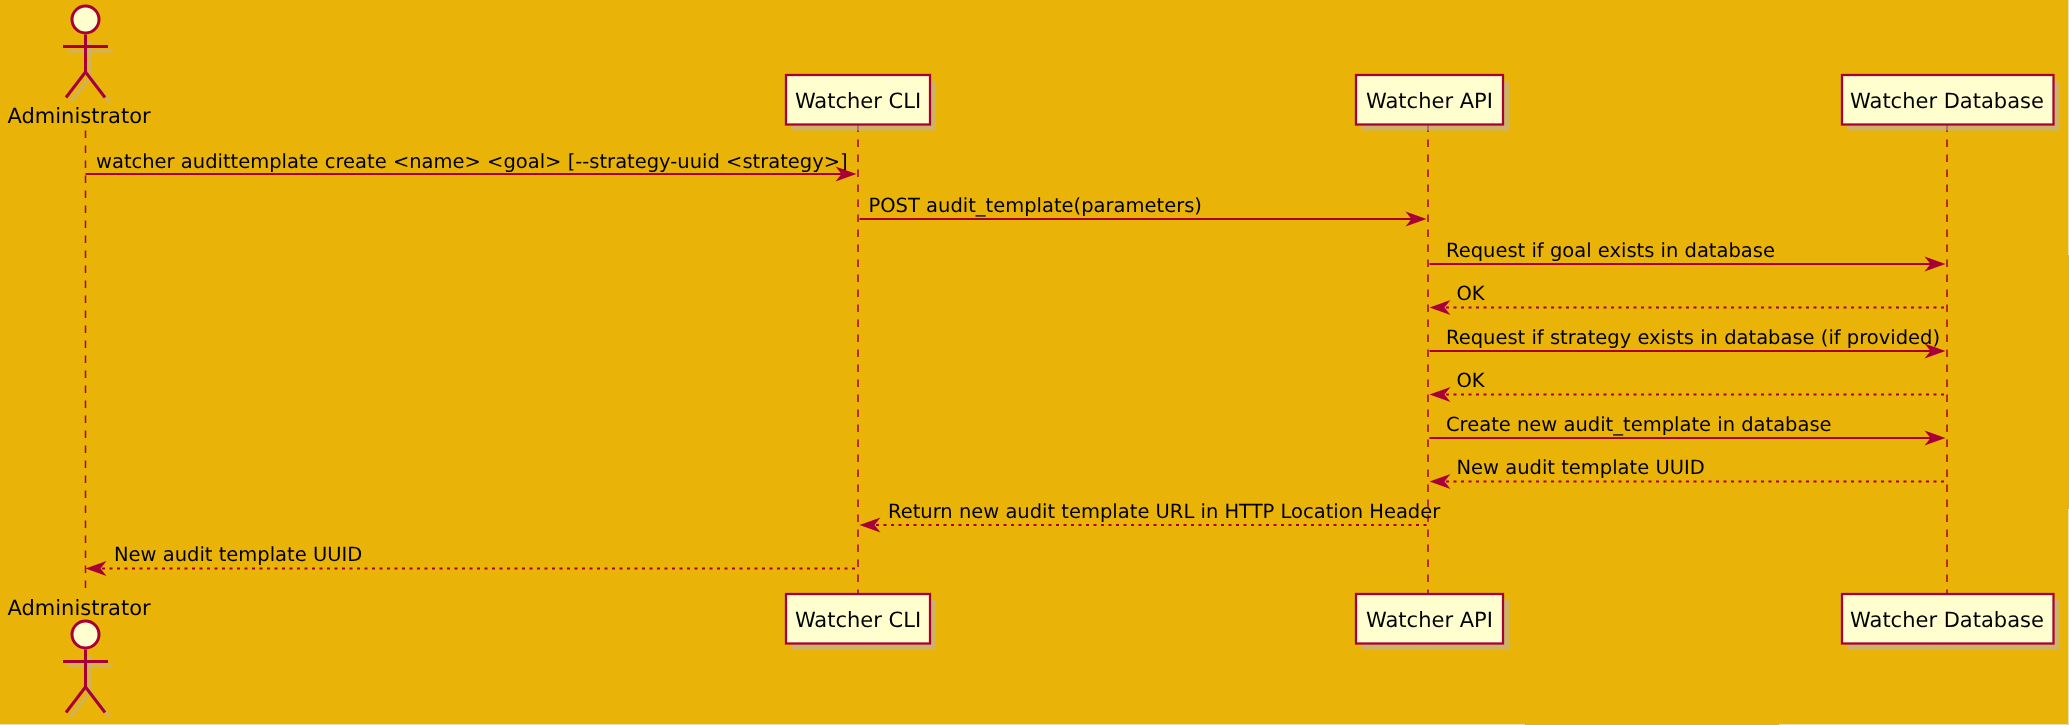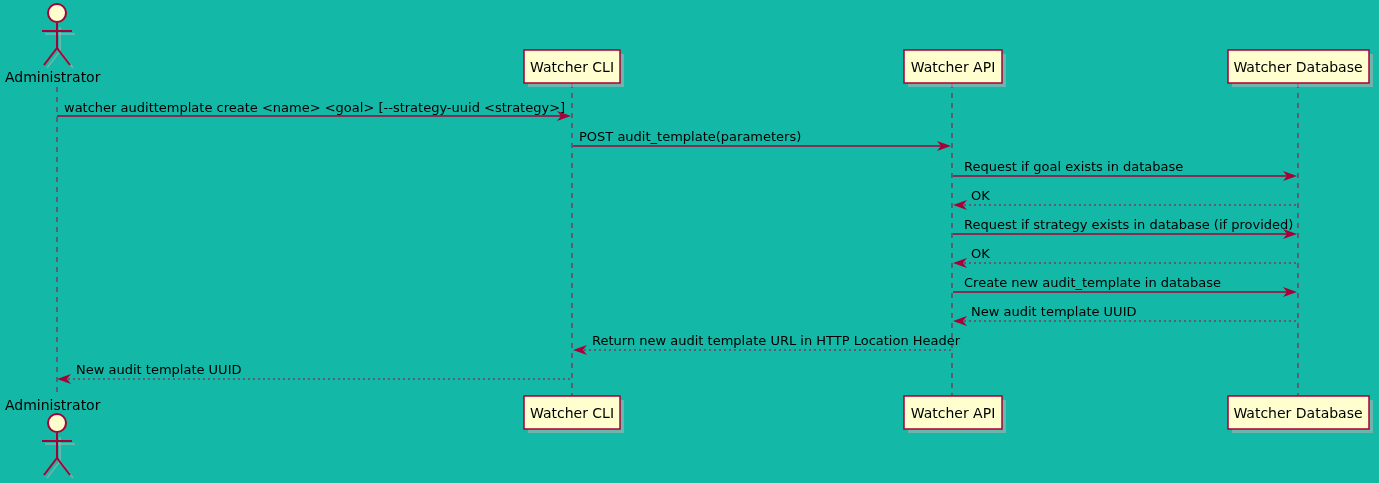--- a/index.html
+++ b/index.html
@@ -8,21 +8,21 @@
     padding: 0;
     background: #FFFFFF;
   }
   body {
     font-family: "DejaVu Sans", sans-serif;
   }
   #diagram-root {
     position: relative;
     width: 1379px;
     height: 483px;
-    background: #14b8a6;
+    background: #eab308;
     overflow: hidden;
     text-align: right;
   }
   svg#sequence-svg {
     position: absolute;
     top: 0;
     left: 0;
     width: 1379px;
     height: 483px;
   }

